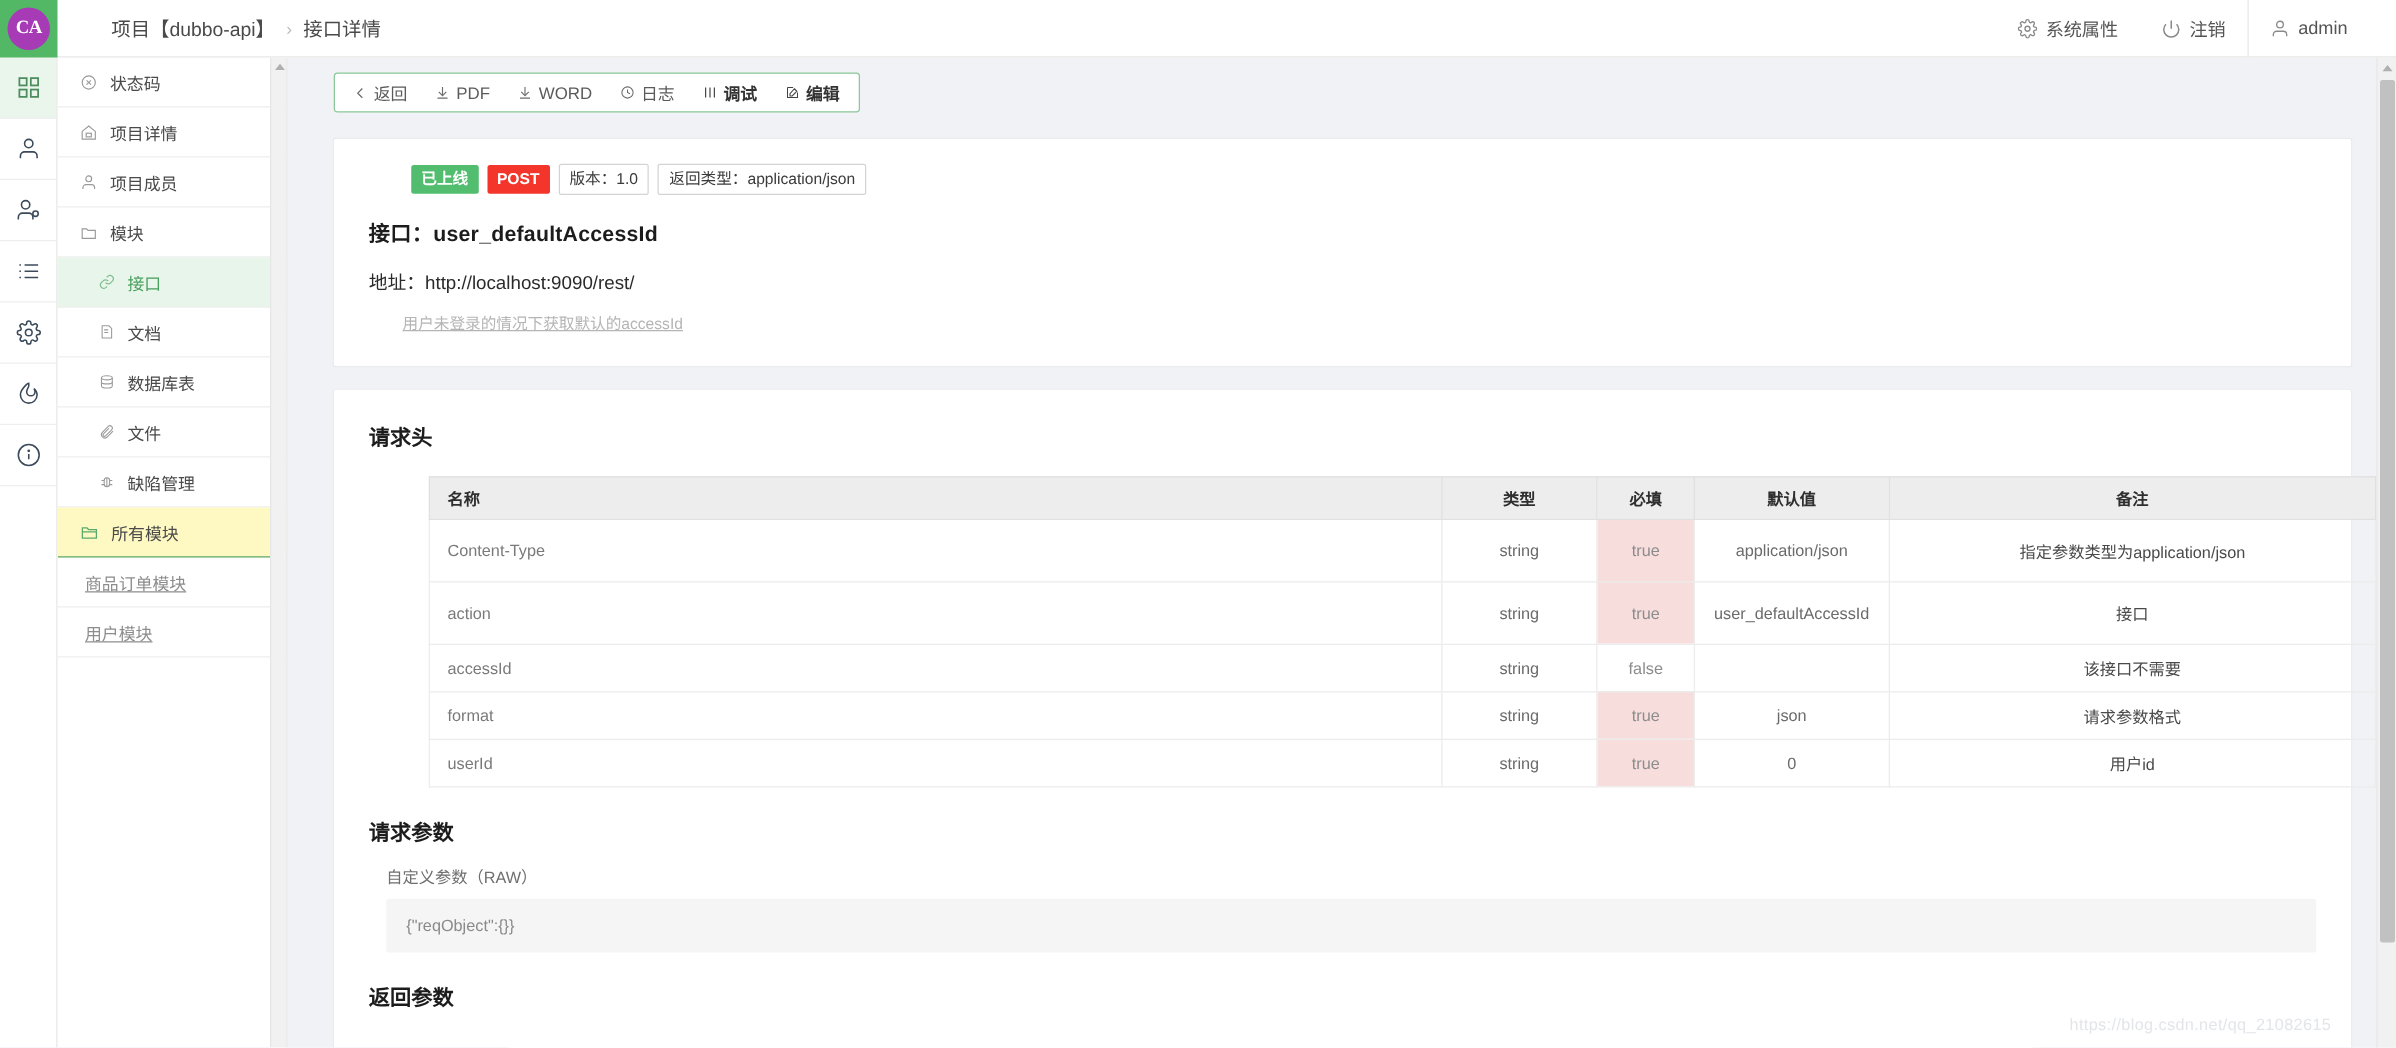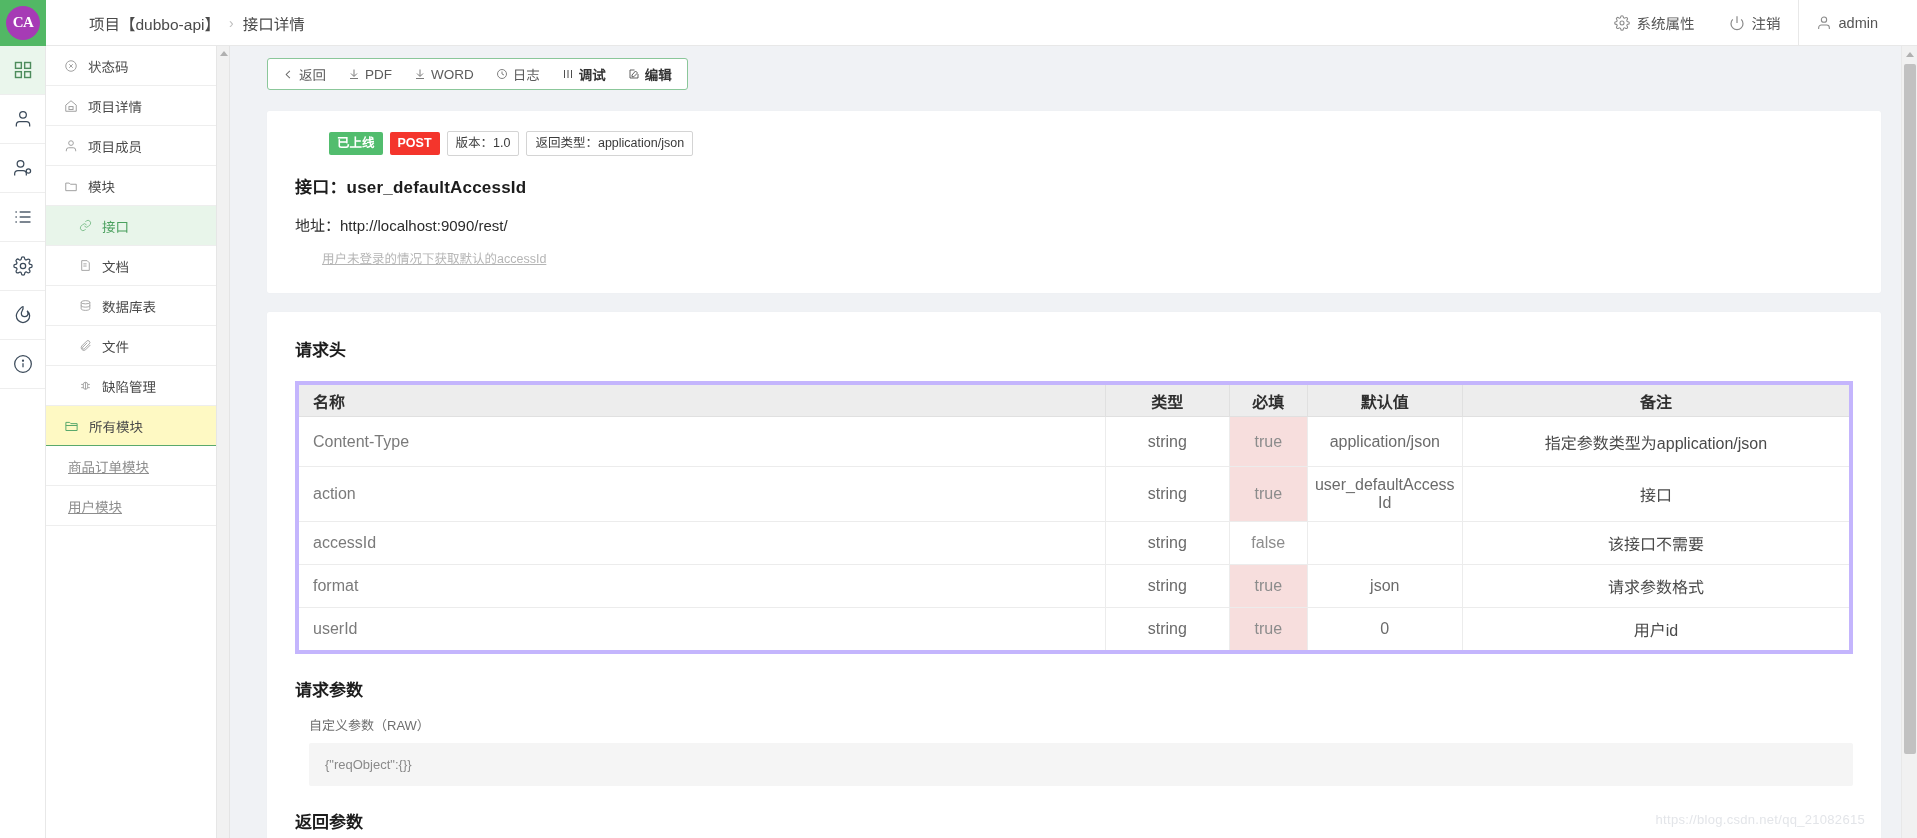--- a/index.html
+++ b/index.html
@@ -155,22 +155,23 @@
   .api-desc { font-size: 12.5px; color: #b5b5b5; padding-left: 27px; text-decoration: underline; }
 
   .sec-title {
     font-size: 17px; font-weight: 700; color: #1c1c1c;
     margin: 4px 0 20px 0;
   }
   .sec-title.tight { margin-top: 22px; margin-bottom: 14px; }
 
   table.tbl {
     width: 100%; border-collapse: collapse;
-    border: 4px solid #c4b5fd; font-size: 16px;
+    border: 1px solid #c4b5fd; font-size: 13px;
     table-layout: fixed;
+    margin-left: 48px;
   }
   table.tbl th {
     background: #ededed; color: #2f2f2f; font-weight: 600;
     height: 34px; border: 1px solid #e0e0e0; text-align: center;
     padding: 0 6px;
   }
   table.tbl th.left { text-align: left; padding-left: 14px; }
   table.tbl td {
     border: 1px solid #ececec; color: #6b6b6b;
     text-align: center; padding: 9px 6px; word-break: break-all;

